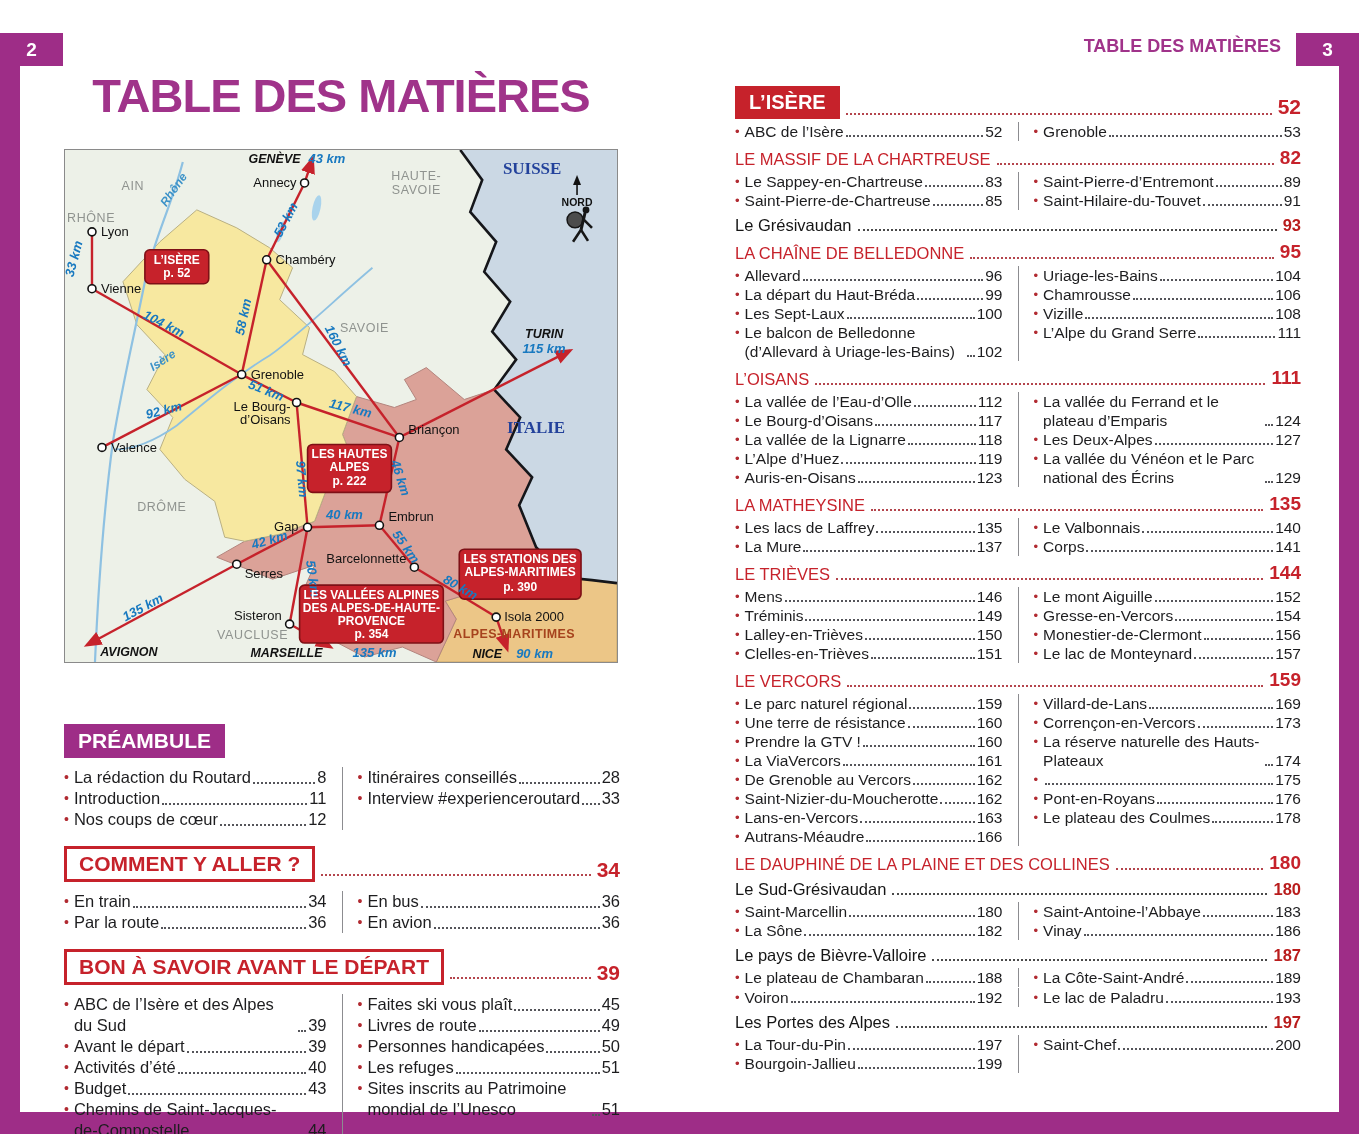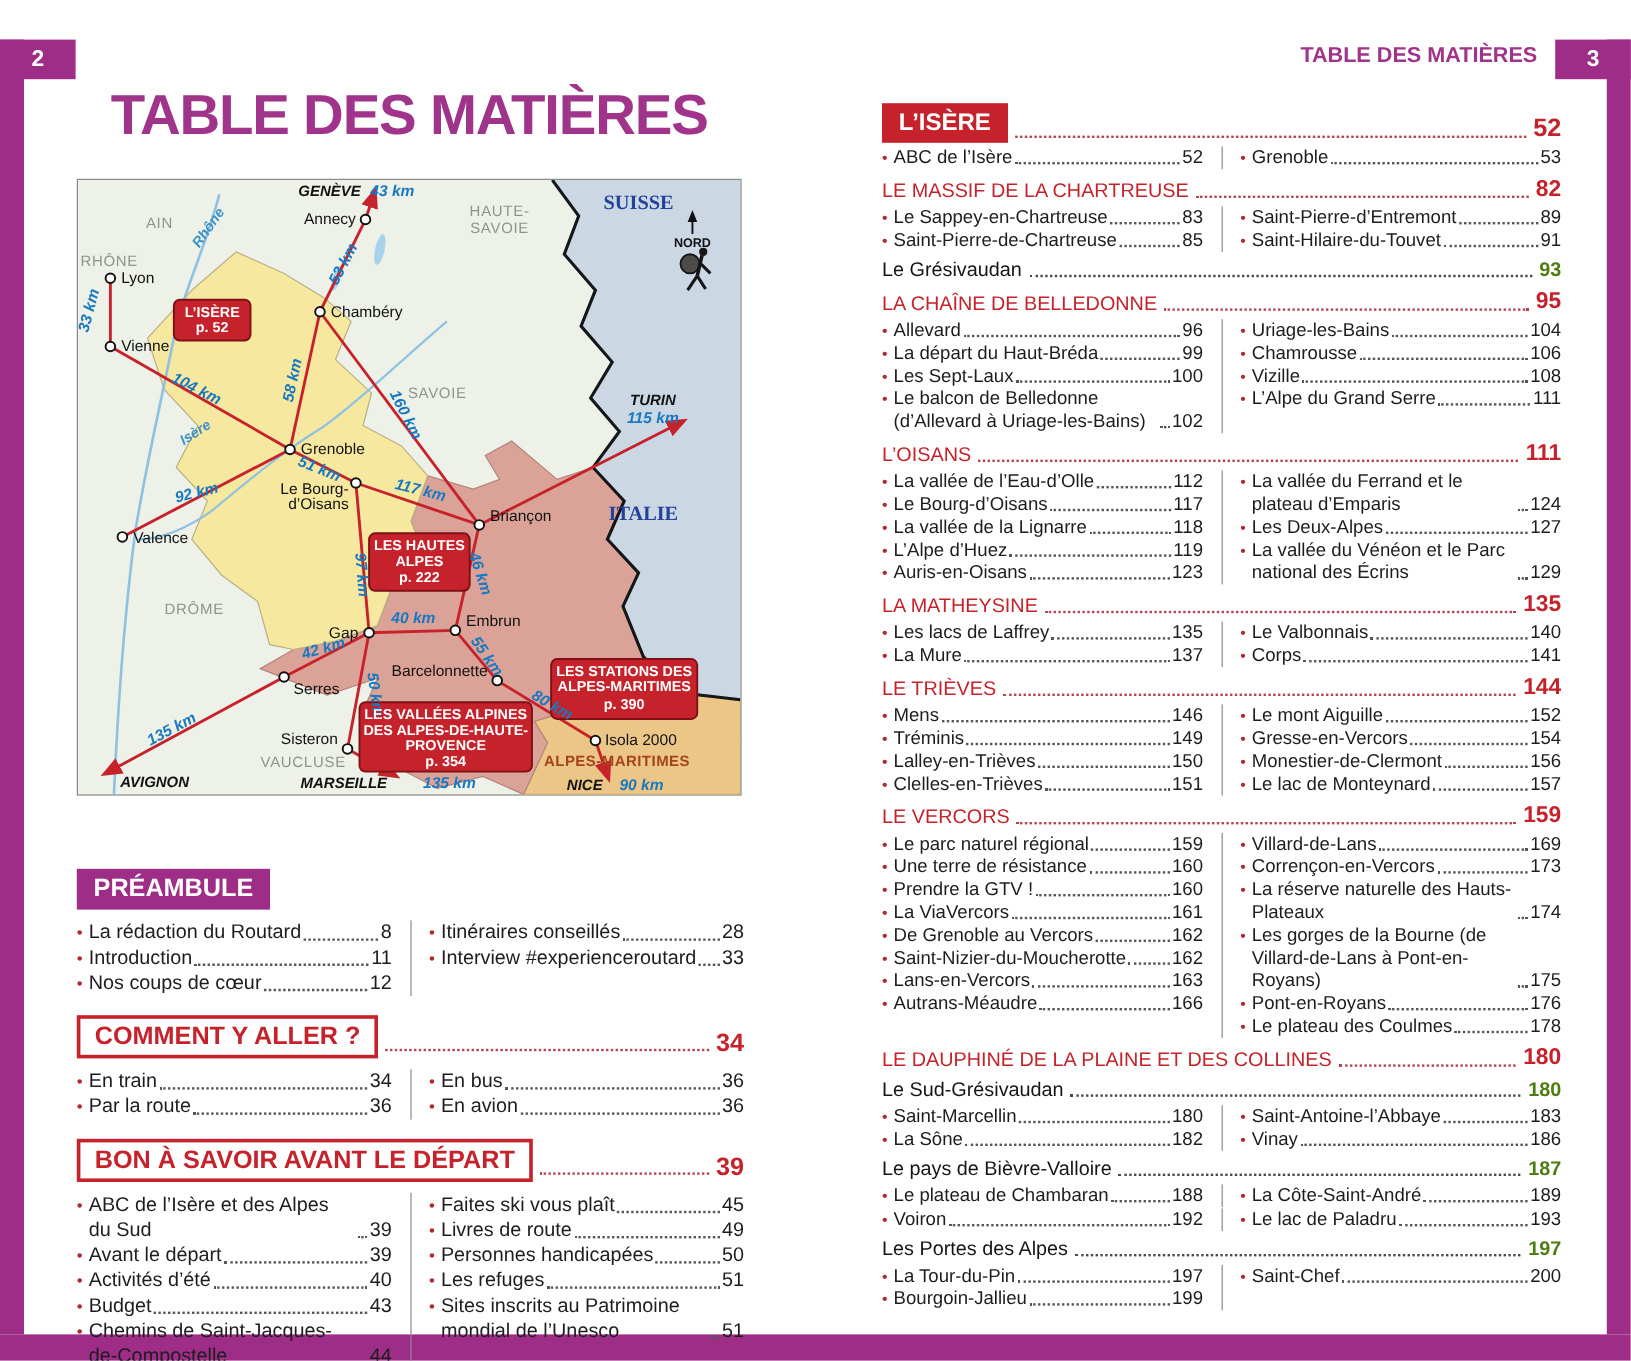--- a/index.html
+++ b/index.html
@@ -35,21 +35,21 @@
   .red-box-outline .head-box{border:3px solid var(--red);color:var(--red);padding:3px 12px}
   .red-box-fill .head-box{background:var(--red);color:#fff;font-size:20px}
   .head-title-inline{font-weight:normal;font-size:16.5px;white-space:nowrap}
   .red-caps .head-title-inline{color:var(--red)}
   .black-bold .head-title-inline{color:#151515}
   .head-dots{flex:1;border-bottom:2.4px dotted #b4454d;margin:0 6px 6px;min-width:20px}
   .black-bold .head-dots{border-color:#4a4a4a}
   #right-sections .head-dots{margin-bottom:4px;border-width:2px}
   .head-page{font-weight:bold;font-size:21px;color:var(--red);white-space:nowrap}
   .red-caps .head-page{font-size:19px}
-  .black-bold .head-page{font-size:16.5px;color:#4d7c0f}
+  .black-bold .head-page{font-size:16.5px;color:#b91c1c}
   
   .cols{display:flex}
   .col{flex:1;min-width:0}
   .col + .col{border-left:1.5px solid #8c8c90;margin-left:15px;padding-left:15px}
   .entry{display:flex;align-items:flex-end;font-size:16.5px;line-height:21px}
   #right-sections .entry{font-size:15.5px;line-height:19px}
   .bullet{align-self:flex-start;color:#b12a31;margin-right:5px;font-size:.85em}
   .lbl{flex:0 1 auto}
   .dots{flex:1 1 10px;min-width:8px;border-bottom:2px dotted #55555a;margin:0 2px 4px}
   .pg{white-space:nowrap}
@@ -732,21 +732,20 @@
             <span class="pg">173</span>
           </div>
           <div class="entry">
             <span class="bullet">•</span>
             <span class="lbl">La réserve naturelle des Hauts-Plateaux</span>
             <span class="dots"></span>
             <span class="pg">174</span>
           </div>
           <div class="entry">
             <span class="bullet">•</span>
-            <span class="lbl">Les gorges de la Bourne (de Villard-de-Lans à Pont-en-Royans)</span>
             <span class="dots"></span>
             <span class="pg">175</span>
           </div>
           <div class="entry">
             <span class="bullet">•</span>
             <span class="lbl">Pont-en-Royans</span>
             <span class="dots"></span>
             <span class="pg">176</span>
           </div>
           <div class="entry">

